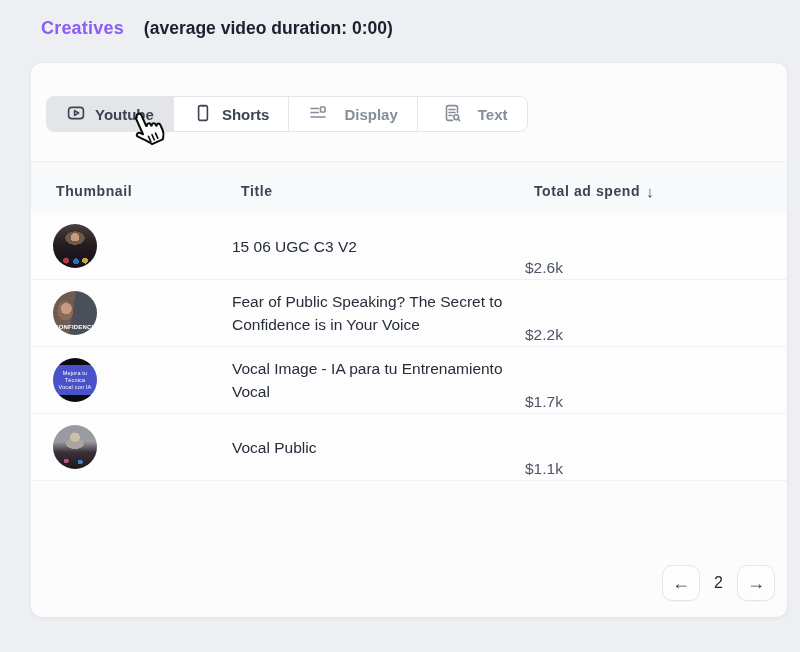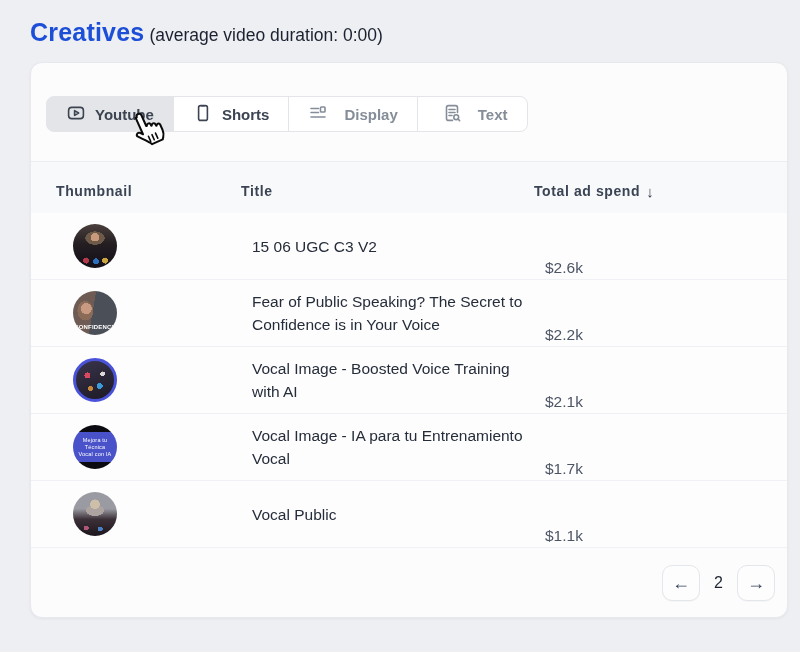--- a/index.html
+++ b/index.html
@@ -7,22 +7,22 @@
   body {
     position: relative;
     background: #edeff2;
     font-family: "Liberation Sans", sans-serif;
     overflow: hidden;
     color: #1b2130;
   }
 
   
   .page-header { position: absolute; left: 30px; top: 18px; }
-  .page-header .title { font-size: 25px; font-weight: 700; color: #1d4ed8; letter-spacing: .2px; }
-  .page-header .subtitle { font-size: 17.5px; font-weight: 400; color: #1b2130; margin-left: 5px; }
+  .page-header .title { font-size: 18px; font-weight: 700; color: #8b5cf6; letter-spacing: .2px; margin-left: 11px; }
+  .page-header .subtitle { font-size: 17.5px; font-weight: 700; color: #1b2130; margin-left: 20px; }
 
   
   .card {
     position: absolute; left: 30px; top: 62px;
     width: 758px; height: 556px;
     background: #fcfcfd;
     border: 1px solid #e7e9ed;
     border-radius: 12px;
     box-shadow: 0 1px 3px rgba(16,24,40,.05);
   }
@@ -58,21 +58,21 @@
     font-size: 14px; font-weight: 700; letter-spacing: .6px; color: #3a4454;
   }
   .thead .sortable { display: flex; align-items: center; gap: 6px; cursor: pointer; }
   .sort-arrow { font-weight: 700; font-size: 15px; color: #333d4f; }
 
   .rows { position: absolute; top: 150px; left: 0; width: 100%; }
   .row {
     position: relative;
     height: 67px;
     display: grid; grid-template-columns: 185px 293px 1fr;
-    padding-left: 36px; align-items: center;
+    padding-left: 16px; align-items: center;
     background: #fdfdfe;
     border-bottom: 1px solid #f0f1f4;
     cursor: pointer;
   }
   .cell-title { font-size: 15.5px; color: #262d3a; line-height: 23px; padding-right: 10px; }
   .cell-spend { font-size: 15.5px; font-weight: 500; color: #4d5565; margin-top: 44px; }
 
   
   .thumb {
     width: 44px; height: 44px; border-radius: 50%;
@@ -205,27 +205,20 @@
       <div>
           <div class="thumb thumb-1">
             <span class="thumb-caption">CONFIDENCE</span>
           </div>
         </div>
       <div class="cell-title">Fear of Public Speaking? The Secret to Confidence is in Your Voice</div>
       <div class="cell-spend">$2.2k</div>
     </div>
     <div class="row">
       <div>
-          <div class="thumb thumb-2"></div>
-        </div>
-      <div class="cell-title">Vocal Image - Boosted Voice Training with AI</div>
-      <div class="cell-spend">$2.1k</div>
-    </div>
-    <div class="row">
-      <div>
           <div class="thumb thumb-3">
             <span class="thumb-caption middle">Mejora tu Técnica
 Vocal con IA</span>
           </div>
         </div>
       <div class="cell-title">Vocal Image - IA para tu Entrenamiento Vocal</div>
       <div class="cell-spend">$1.7k</div>
     </div>
     <div class="row">
       <div>

